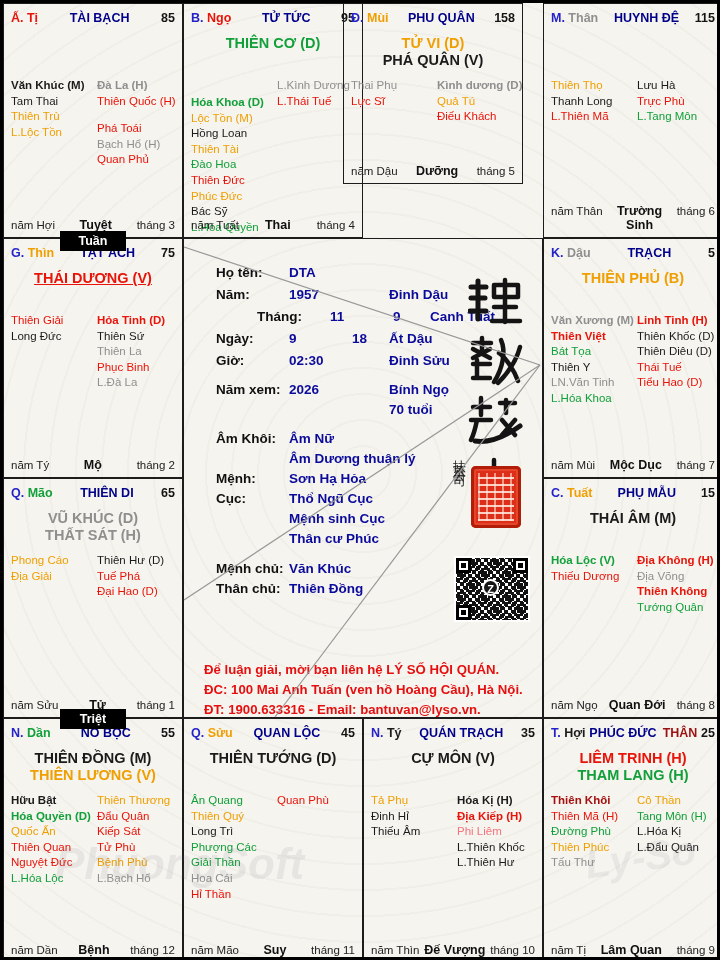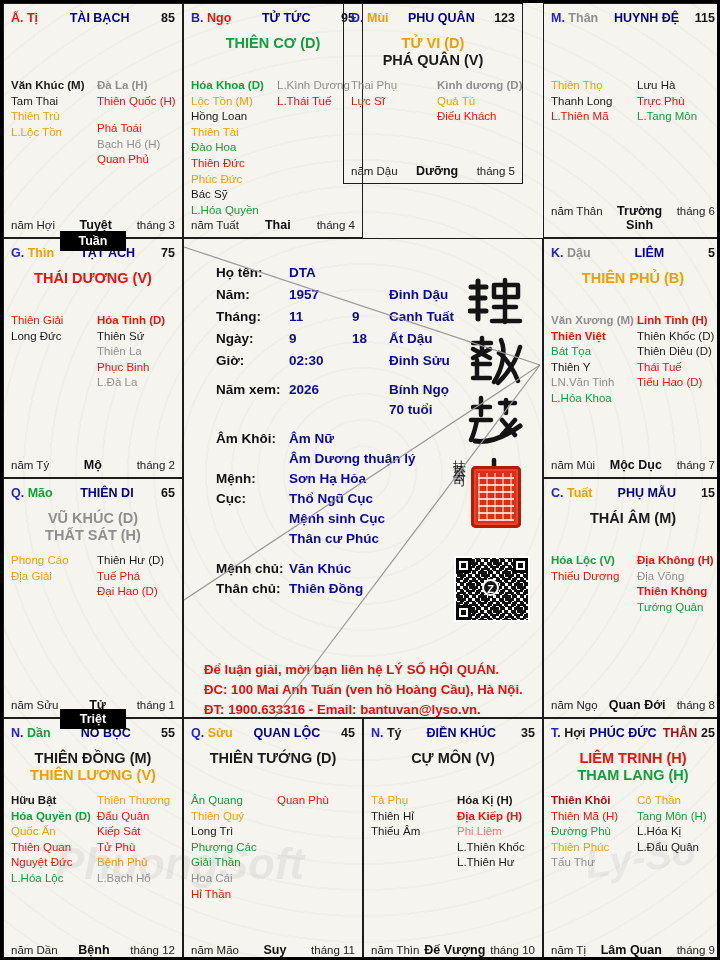--- a/index.html
+++ b/index.html
@@ -116,21 +116,21 @@
         <div class="hd">
           <span class="sb"><b class="stem" style="color: rgb(35, 35, 200);">B.</b><b class="branch" style="color: rgb(232, 20, 10);"> Ngọ</b></span>
           <span class="mid"><span class="pname">TỬ TỨC</span></span>
           <span class="num">95</span>
         </div>
         <div class="mains">
           <div class="main-star" style="color: rgb(18, 160, 58);">THIÊN CƠ (D)</div>
         </div>
         <div class="cols">
           <div class="c1">
-            <div class="star" style="color: rgb(18, 160, 58); font-weight: bold;">Hóa Khoa (D)</div>
+            <div class="star" style="color: rgb(18, 160, 58); font-weight: bold; margin-top: 17px;">Hóa Khoa (D)</div>
             <div class="star" style="color: rgb(239, 159, 0);">Lộc Tồn (M)</div>
             <div class="star" style="color: rgb(27, 27, 27);">Hồng Loan</div>
             <div class="star" style="color: rgb(239, 159, 0);">Thiên Tài</div>
             <div class="star" style="color: rgb(18, 160, 58);">Đào Hoa</div>
             <div class="star" style="color: rgb(232, 20, 10);">Thiên Đức</div>
             <div class="star" style="color: rgb(239, 159, 0);">Phúc Đức</div>
             <div class="star" style="color: rgb(27, 27, 27);">Bác Sỹ</div>
             <div class="star" style="color: rgb(18, 160, 58);">L.Hóa Quyền</div>
           </div>
           <div class="c2">
@@ -141,21 +141,21 @@
         <div class="bt">
           <span class="nam">năm Tuất</span>
           <span class="stage">Thai</span>
           <span class="thang">tháng 4</span>
         </div>
       </div>
       <div class="cell" style="left: 340px; top: 0px; width: 180px; height: 181px;">
         <div class="hd">
           <span class="sb"><b class="stem" style="color: rgb(35, 35, 200);">Đ.</b><b class="branch" style="color: rgb(239, 159, 0);"> Mùi</b></span>
           <span class="mid"><span class="pname">PHU QUÂN</span></span>
-          <span class="num">123</span>
+          <span class="num">158</span>
         </div>
         <div class="mains">
           <div class="main-star" style="color: rgb(239, 159, 0);">TỬ VI (D)</div>
           <div class="main-star" style="color: rgb(27, 27, 27);">PHÁ QUÂN (V)</div>
         </div>
         <div class="cols">
           <div class="c1">
             <div class="star" style="color: rgb(143, 143, 143);">Thai Phụ</div>
             <div class="star" style="color: rgb(232, 20, 10);">Lực Sĩ</div>
           </div>
@@ -195,21 +195,21 @@
           <span class="thang">tháng 6</span>
         </div>
       </div>
       <div class="cell" style="left: 0px; top: 235px; width: 180px; height: 240px;">
         <div class="hd">
           <span class="sb"><b class="stem" style="color: rgb(35, 35, 200);">G.</b><b class="branch" style="color: rgb(239, 159, 0);"> Thìn</b></span>
           <span class="mid"><span class="pname">TẬT ÁCH</span></span>
           <span class="num">75</span>
         </div>
         <div class="mains">
-          <div class="main-star" style="color: rgb(232, 20, 10);">THÁI DƯƠNG (V)</div>
+          <div class="main-star" style="color: rgb(232, 20, 10); text-decoration: underline;">THÁI DƯƠNG (V)</div>
         </div>
         <div class="cols">
           <div class="c1">
             <div class="star" style="color: rgb(232, 20, 10);">Thiên Giải</div>
             <div class="star" style="color: rgb(27, 27, 27);">Long Đức</div>
           </div>
           <div class="c2">
             <div class="star" style="color: rgb(232, 20, 10); font-weight: bold;">Hỏa Tinh (D)</div>
             <div class="star" style="color: rgb(27, 27, 27);">Thiên Sứ</div>
             <div class="star" style="color: rgb(143, 143, 143);">Thiên La</div>
@@ -219,21 +219,21 @@
         </div>
         <div class="bt">
           <span class="nam">năm Tý</span>
           <span class="stage">Mộ</span>
           <span class="thang">tháng 2</span>
         </div>
       </div>
       <div class="cell" style="left: 540px; top: 235px; width: 180px; height: 240px;">
         <div class="hd">
           <span class="sb"><b class="stem" style="color: rgb(35, 35, 200);">K.</b><b class="branch" style="color: rgb(143, 143, 143);"> Dậu</b></span>
-          <span class="mid"><span class="pname">LIÊM</span></span>
+          <span class="mid"><span class="pname">TRẠCH</span></span>
           <span class="num">5</span>
         </div>
         <div class="mains">
           <div class="main-star" style="color: rgb(239, 159, 0);">THIÊN PHỦ (B)</div>
         </div>
         <div class="cols">
           <div class="c1">
             <div class="star" style="color: rgb(143, 143, 143); font-weight: bold;">Văn Xương (M)</div>
             <div class="star" style="color: rgb(232, 20, 10); font-weight: bold;">Thiên Việt</div>
             <div class="star" style="color: rgb(18, 160, 58);">Bát Tọa</div>
@@ -368,30 +368,30 @@
         </div>
         <div class="bt">
           <span class="nam">năm Mão</span>
           <span class="stage">Suy</span>
           <span class="thang">tháng 11</span>
         </div>
       </div>
       <div class="cell" style="left: 360px; top: 715px; width: 180px; height: 245px;">
         <div class="hd">
           <span class="sb"><b class="stem" style="color: rgb(35, 35, 200);">N.</b><b class="branch" style="color: rgb(27, 27, 27);"> Tý</b></span>
-          <span class="mid"><span class="pname">ĐIỀN KHÚC</span></span>
+          <span class="mid"><span class="pname">QUÁN TRẠCH</span></span>
           <span class="num">35</span>
         </div>
         <div class="mains">
           <div class="main-star" style="color: rgb(27, 27, 27);">CỰ MÔN (V)</div>
         </div>
         <div class="cols">
           <div class="c1">
             <div class="star" style="color: rgb(239, 159, 0);">Tả Phụ</div>
-            <div class="star" style="color: rgb(27, 27, 27);">Thiên Hỉ</div>
+            <div class="star" style="color: rgb(27, 27, 27);">Đinh Hỉ</div>
             <div class="star" style="color: rgb(27, 27, 27);">Thiếu Âm</div>
           </div>
           <div class="c2">
             <div class="star" style="color: rgb(27, 27, 27); font-weight: bold;">Hóa Kị (H)</div>
             <div class="star" style="color: rgb(232, 20, 10); font-weight: bold;">Địa Kiếp (H)</div>
             <div class="star" style="color: rgb(244, 115, 125);">Phi Liêm</div>
             <div class="star" style="color: rgb(27, 27, 27);">L.Thiên Khốc</div>
             <div class="star" style="color: rgb(27, 27, 27);">L.Thiên Hư</div>
           </div>
         </div>
@@ -438,21 +438,21 @@
     <div id="crows">
         <div class="crow" style="top: 26px;">
           <span class="cl">Họ tên:</span>
           <span class="cv v1">DTA</span>
         </div>
         <div class="crow" style="top: 48px;">
           <span class="cl">Năm:</span>
           <span class="cv v1">1957</span>
           <span class="cv v3">Đinh Dậu</span>
         </div>
-        <div class="crow" style="top: 70px;">
+        <div class="crow" style="top: 70px; margin-left: 41px;">
           <span class="cl">Tháng:</span>
           <span class="cv v1">11</span>
           <span class="cv v2">9</span>
           <span class="cv v3">Canh Tuất</span>
         </div>
         <div class="crow" style="top: 92px;">
           <span class="cl">Ngày:</span>
           <span class="cv v1">9</span>
           <span class="cv v2">18</span>
           <span class="cv v3">Ất Dậu</span>

